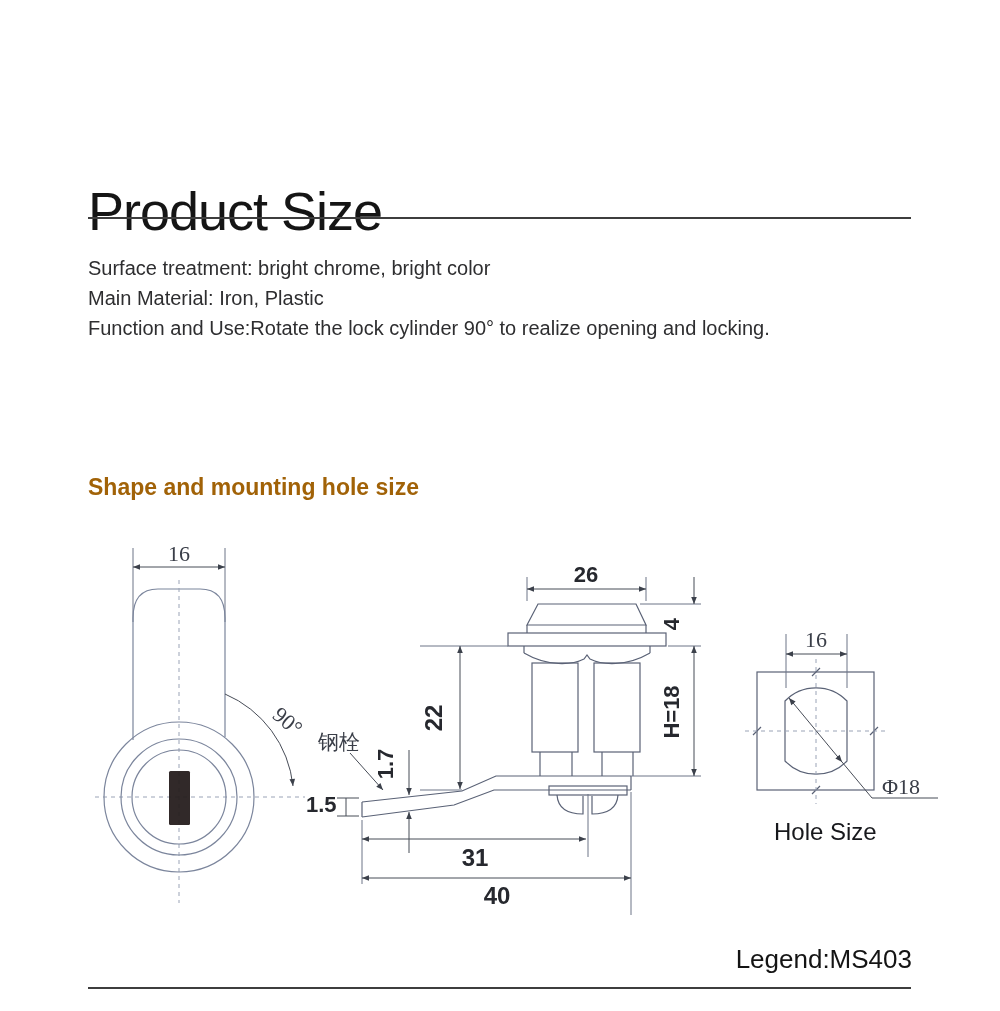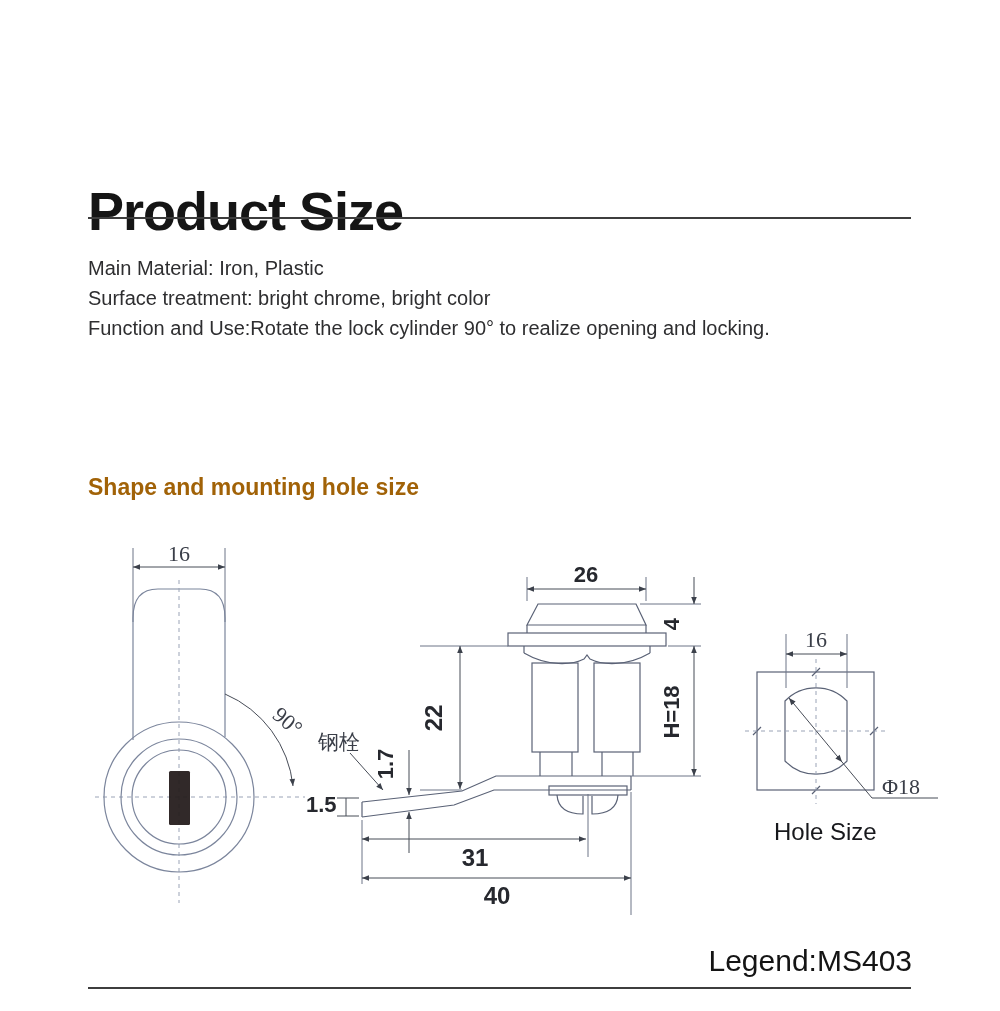--- a/index.html
+++ b/index.html
@@ -1,25 +1,25 @@
 <!DOCTYPE html>
 <html><head>
 <meta charset="utf-8">
 <style>
   html,body{margin:0;padding:0;background:#fff;}
   .page{position:relative;width:1000px;height:1011px;background:#ffffff;
         font-family:"Liberation Sans",sans-serif;overflow:hidden;}
   .title{position:absolute;left:88px;top:148px;font-size:54px;line-height:1;
-         font-weight:700;color:#151515;letter-spacing:-1px;}
+         font-weight:400;color:#151515;letter-spacing:-1px;}
   .rule{position:absolute;left:88px;width:823px;height:0;border-top:2px solid #3d3d3d;}
   .rule-top{top:217px;}
   .rule-bottom{top:987px;}
   .specs{position:absolute;left:88px;top:253px;font-size:20px;line-height:30px;color:#2e2e30;}
   .heading{position:absolute;left:88px;top:474px;font-size:23px;font-weight:700;color:#a16207;}
-  .legend{position:absolute;top:944px;right:88px;font-size:30px;color:#141414;}
+  .legend{position:absolute;top:944px;right:88px;font-size:26px;color:#141414;}
   svg.drawing{position:absolute;left:0;top:530px;}
 
   
   .o1{stroke:#7b859c;fill:none;stroke-width:1.2px;}   
   .o2{stroke:#5a6276;fill:none;stroke-width:1.2px;}   
   .cl{stroke:#9aa3b6;fill:none;stroke-width:1px;stroke-dasharray:4 4;} 
   .dm{stroke:#474c57;fill:none;stroke-width:1px;}     
   .ex{stroke:#6d7487;fill:none;stroke-width:1px;}     
   .tb{font:bold 22px "Liberation Sans",sans-serif;fill:#26282e;}
   .tb24{font:bold 24px "Liberation Sans",sans-serif;fill:#26282e;}
@@ -29,22 +29,22 @@
 </style>
 </head>
 <body>
 
 <div class="page">
 
   <h1 class="title">Product Size</h1>
   <div class="rule rule-top"></div>
 
   <div class="specs">
+    <div>Surface treatment: bright chrome, bright color</div>
     <div>Main Material: Iron, Plastic</div>
-    <div>Surface treatment: bright chrome, bright color</div>
     <div>Function and Use:Rotate the lock cylinder 90° to realize opening and locking.</div>
   </div>
 
   <div class="heading">Shape and mounting hole size</div>
 
   <svg class="drawing" width="1000" height="400" viewBox="0 530 1000 400">
     <defs>
       <marker id="arr" viewBox="0 0 10 10" refX="10" refY="5" markerWidth="12" markerHeight="7" orient="auto-start-reverse">
         <path d="M0,1 L10,5 L0,9 Z" fill="#3c414b"></path>
       </marker>

